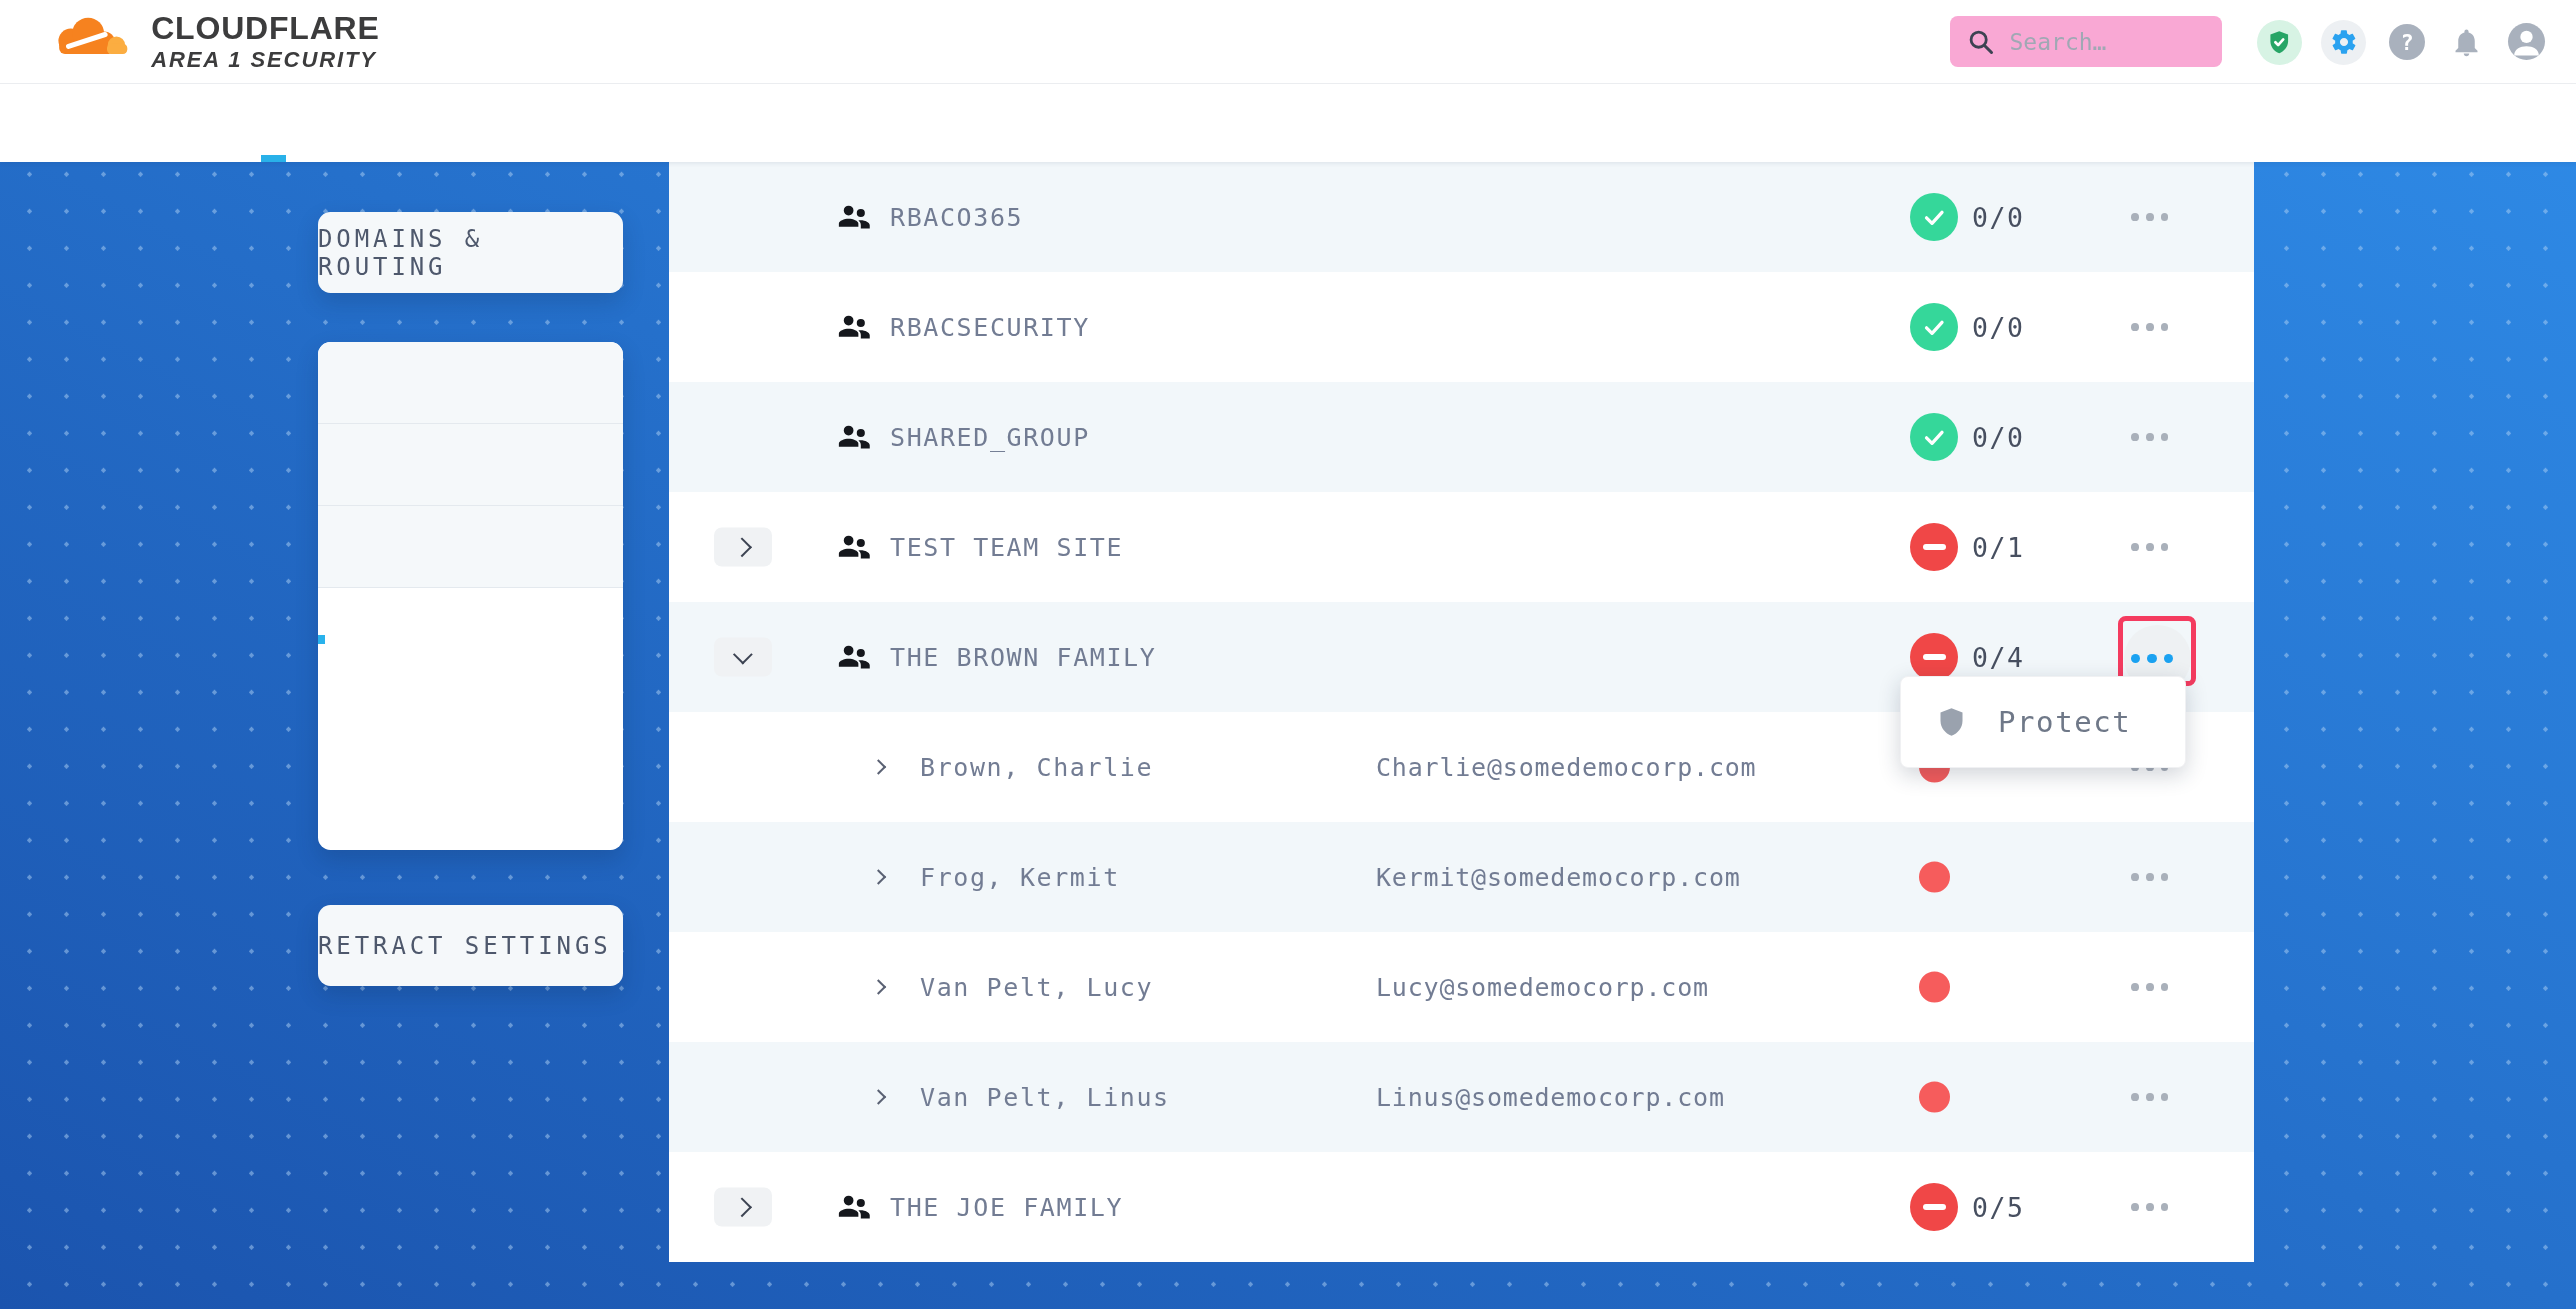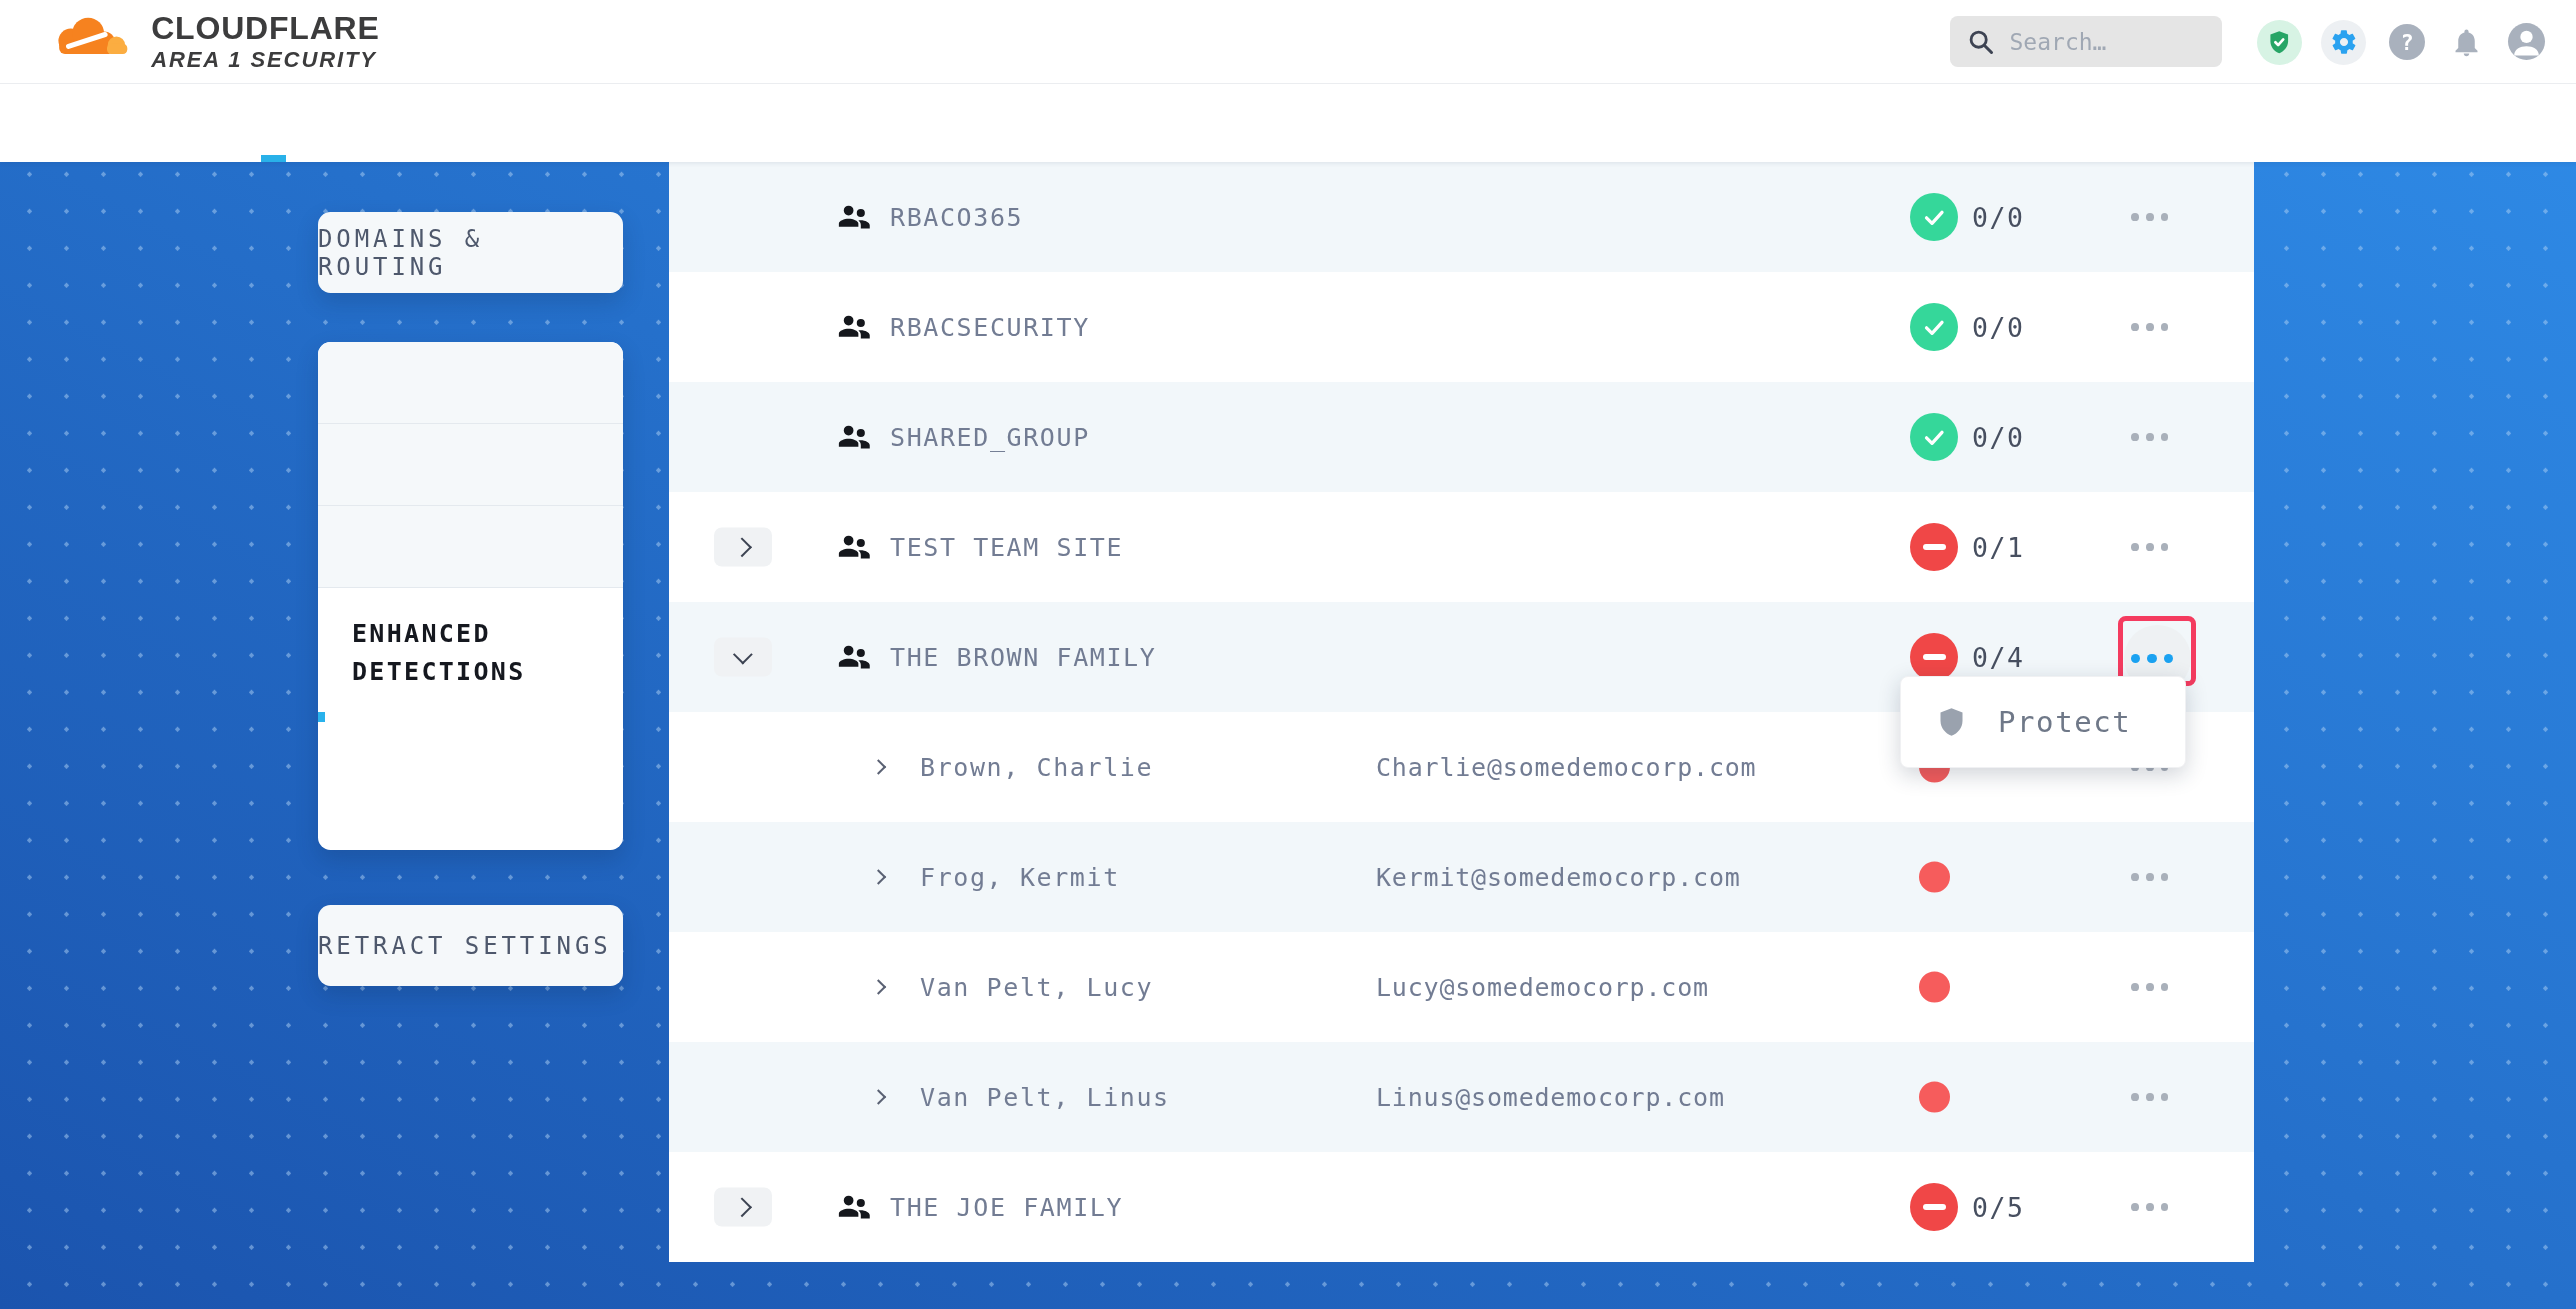--- a/index.html
+++ b/index.html
@@ -14,21 +14,21 @@
   
   .topbar{position:absolute;top:0;left:0;width:2576px;height:83px;background:#fff;z-index:6;
     border-bottom:0.8px solid #ebedf0;display:flex;align-items:center;}
   .logo{position:absolute;left:49px;top:6.2px;display:flex;align-items:flex-start;gap:9px;}
   .logo svg{width:87px;height:61px;}
   .brand-text{margin-left:6.2px;margin-top:6.2px;font-family:"Liberation Sans",sans-serif;}
   .brand-name{font-size:32px;font-weight:800;color:#3c3c3d;letter-spacing:0.8px;line-height:1.0;}
   .brand-sub{font-size:22px;font-weight:700;color:#3c3c3d;letter-spacing:1.9px;margin-top:2.3px;font-style:italic;}
   .main-nav{position:absolute;left:359px;top:0;height:83px;display:flex;align-items:center;gap:51px;}
   .main-nav .nav-item{font-size:23px;color:#6e7684;letter-spacing:0.8px;cursor:pointer;}
-  .search-box{position:absolute;left:1950px;top:16.3px;width:272px;height:51px;background:#e5e5e5;
+  .search-box{position:absolute;left:1950px;top:16.3px;width:272px;height:51px;background:#f9a8d4;
     border-radius:7.8px;display:flex;align-items:center;padding-left:17px;box-sizing:border-box;}
   .search-box svg{width:28px;height:28px;flex:0 0 auto;}
   .search-box input{border:0;background:transparent;outline:none;margin-left:12.5px;width:187px;
     font-family:"DejaVu Sans Mono",monospace;font-size:23px;color:#5b6372;}
   .search-box input::placeholder{color:#a0a8b4;}
   .hicon{position:absolute;top:19.5px;border-radius:50%;display:flex;align-items:center;justify-content:center;cursor:pointer;}
   .hicon.shield{left:2257px;width:45px;height:45px;background:#d7f3e4;}
   .hicon.gear{left:2321px;width:45px;height:45px;background:#edf0f3;}
   .hicon.help{left:2389px;width:36px;height:36px;background:#a9b1bd;top:24px;
     color:#fff;font-size:22px;font-weight:bold;font-family:"DejaVu Sans Mono",monospace;}
@@ -174,21 +174,20 @@
   <span class="side-label">DOMAINS &amp; ROUTING</span>
 </div>
 
 <div class="card" id="card-policies">
   <div id="policy-list">
       <div class="p-item"></div>
       <div class="p-item"></div>
       <div class="p-item"></div>
     </div>
   <div class="enh">
-    <div class="enh-title">ENHANCED DETECTIONS</div>
     <div id="enh-items">
         <div class="enh-item active"></div>
         <div class="enh-item plain"></div>
       </div>
   </div>
 </div>
 
 <div class="card single" id="card-retract">
   <span class="side-label">RETRACT SETTINGS</span>
 </div>

